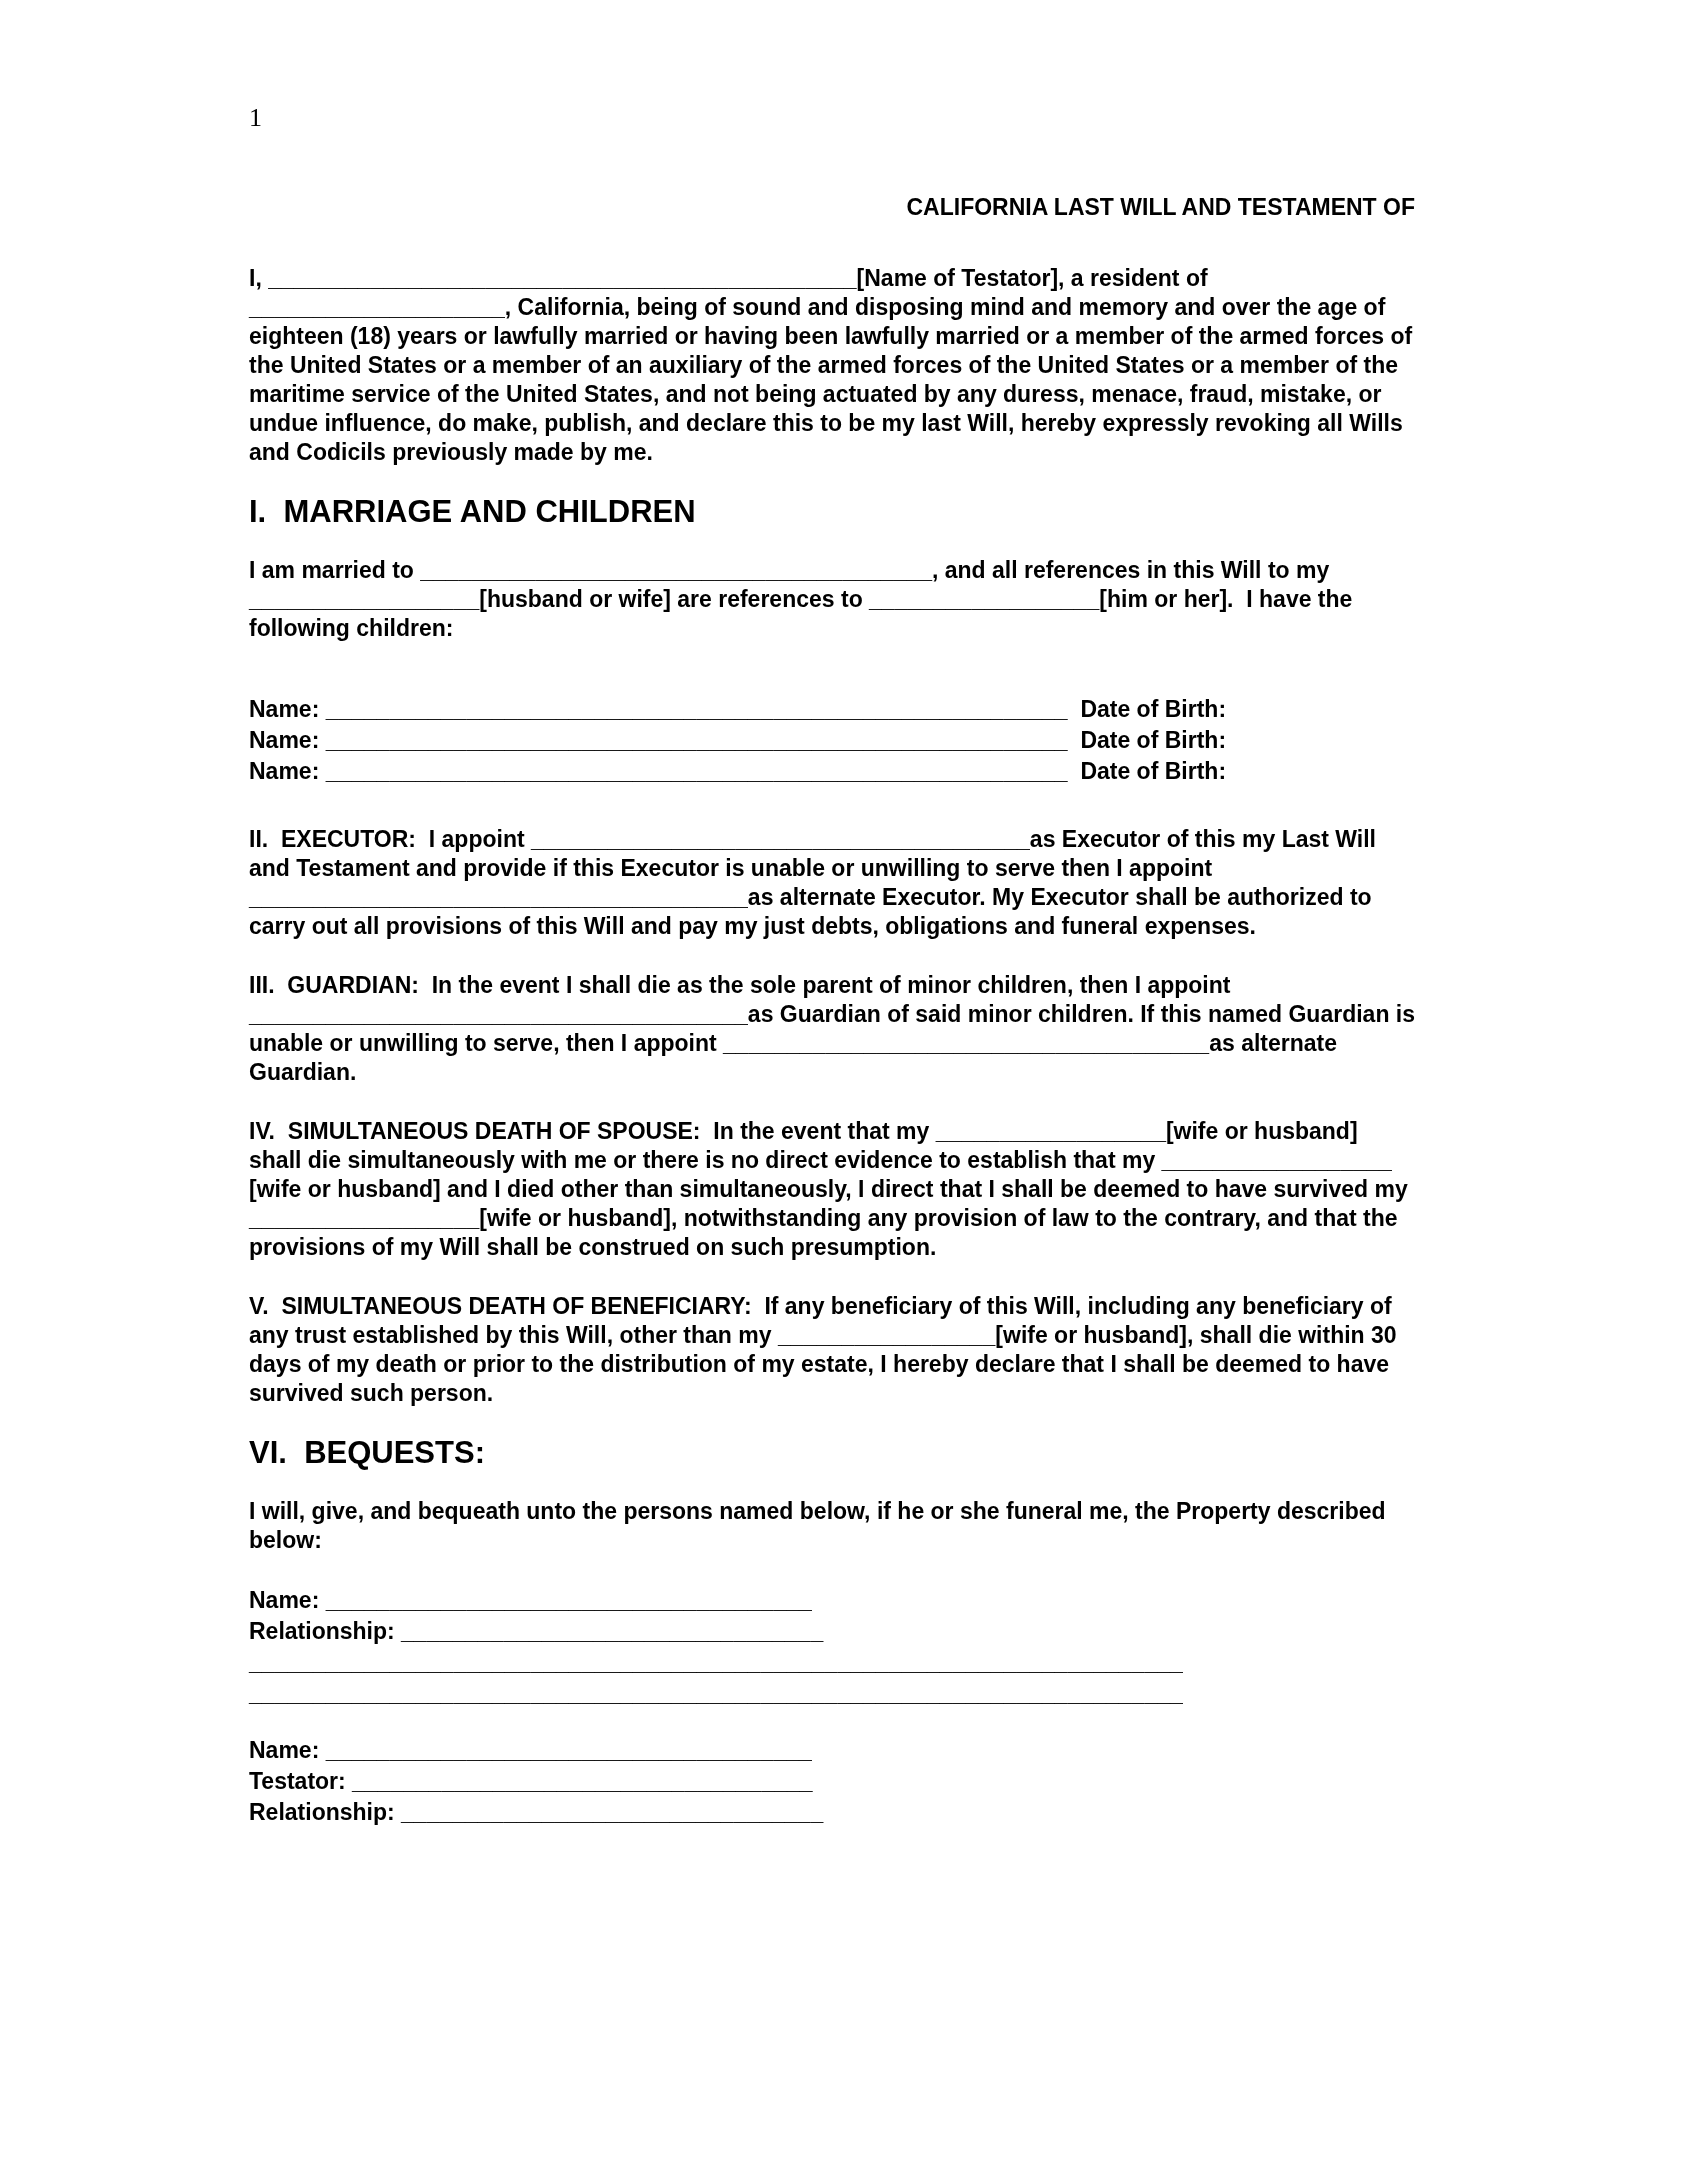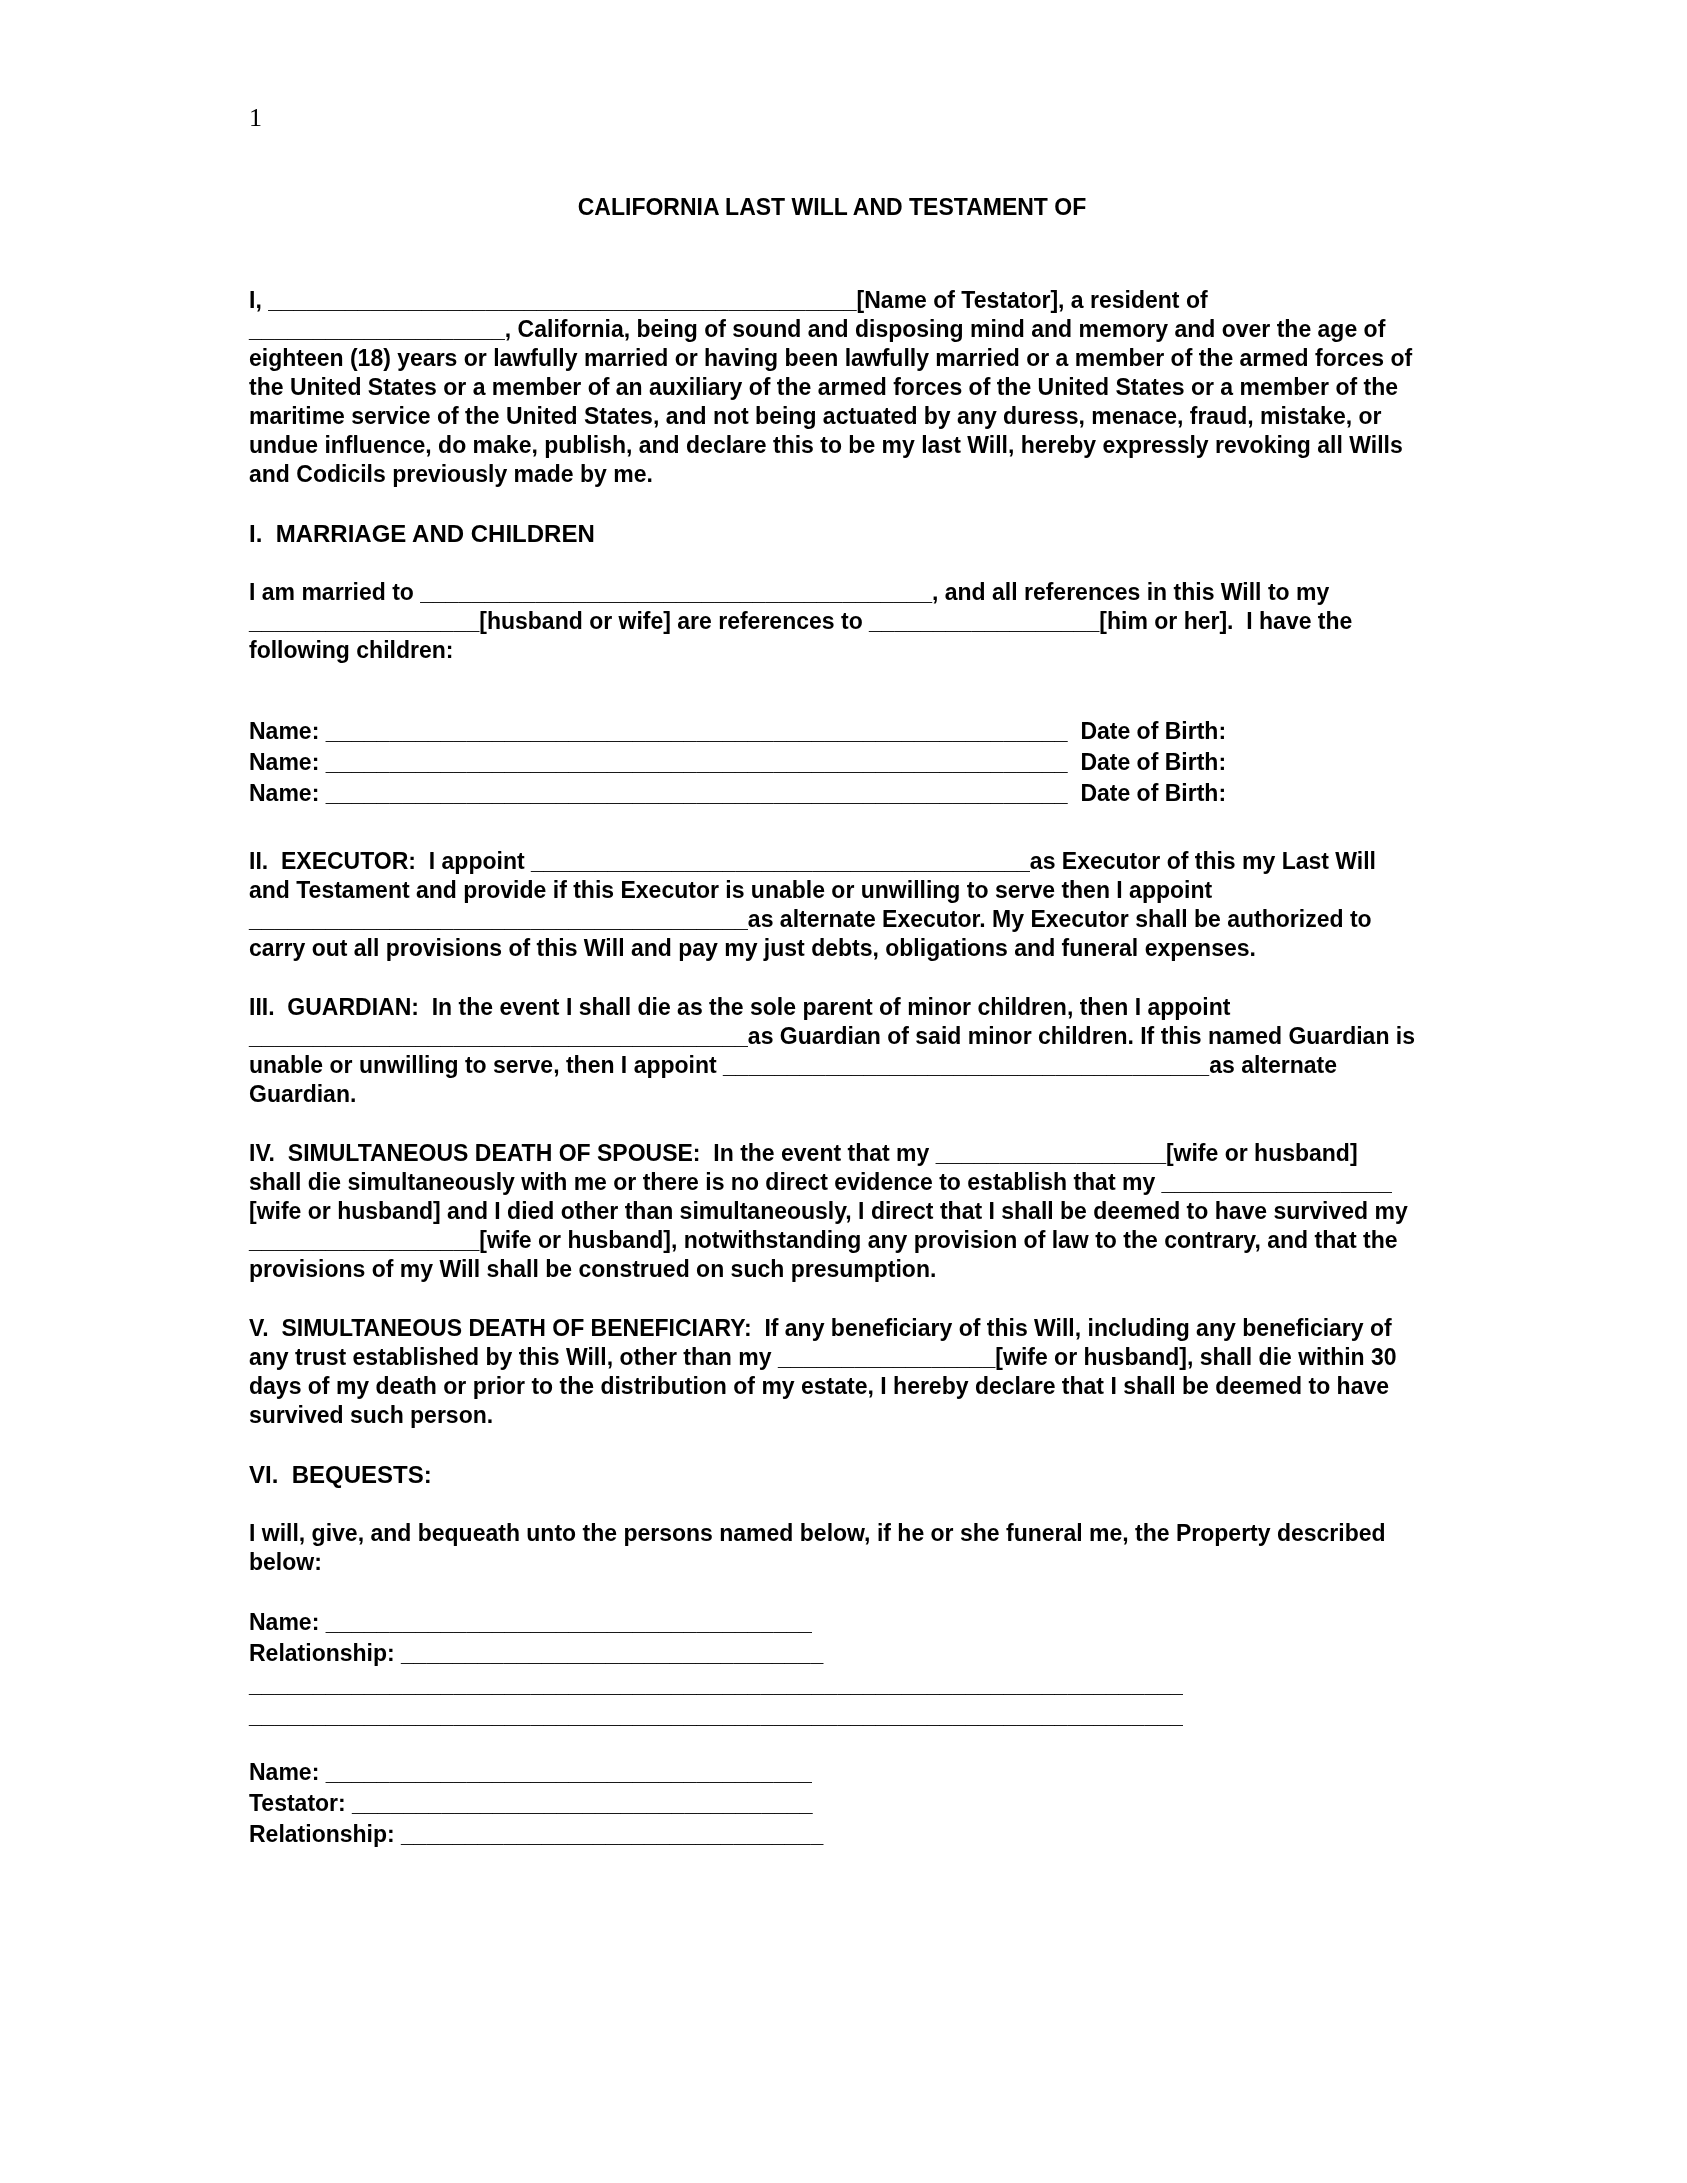--- a/index.html
+++ b/index.html
@@ -17,33 +17,33 @@
     padding: 103px 272px 52px 249px;
     overflow: hidden;
   }
   .page-number {
     font-family: "Liberation Serif", serif;
     font-weight: normal;
     font-size: 26px;
     margin-bottom: 61px;
   }
   .title {
-    text-align: center;
-    margin-bottom: 64px;
+    text-align: right;
+    margin-bottom: 42px;
     white-space: pre-wrap;
   }
   .center { text-align: center; }
   .caption { margin-bottom: 54px; }
   .para {
     white-space: pre-wrap;
     margin: 0 0 30px 0;
   }
   .para.mb-lg { margin-bottom: 51px; }
   .heading {
-    font-size: 24px;
+    font-size: 31px;
     font-weight: bold;
     margin: 0 0 30px 0;
     white-space: pre-wrap;
   }
   .rows { margin: 0 0 38px 0; }
   .row {
     white-space: pre-wrap;
     line-height: 31px;
   }
   .block { margin: 0 0 26px 0; }

